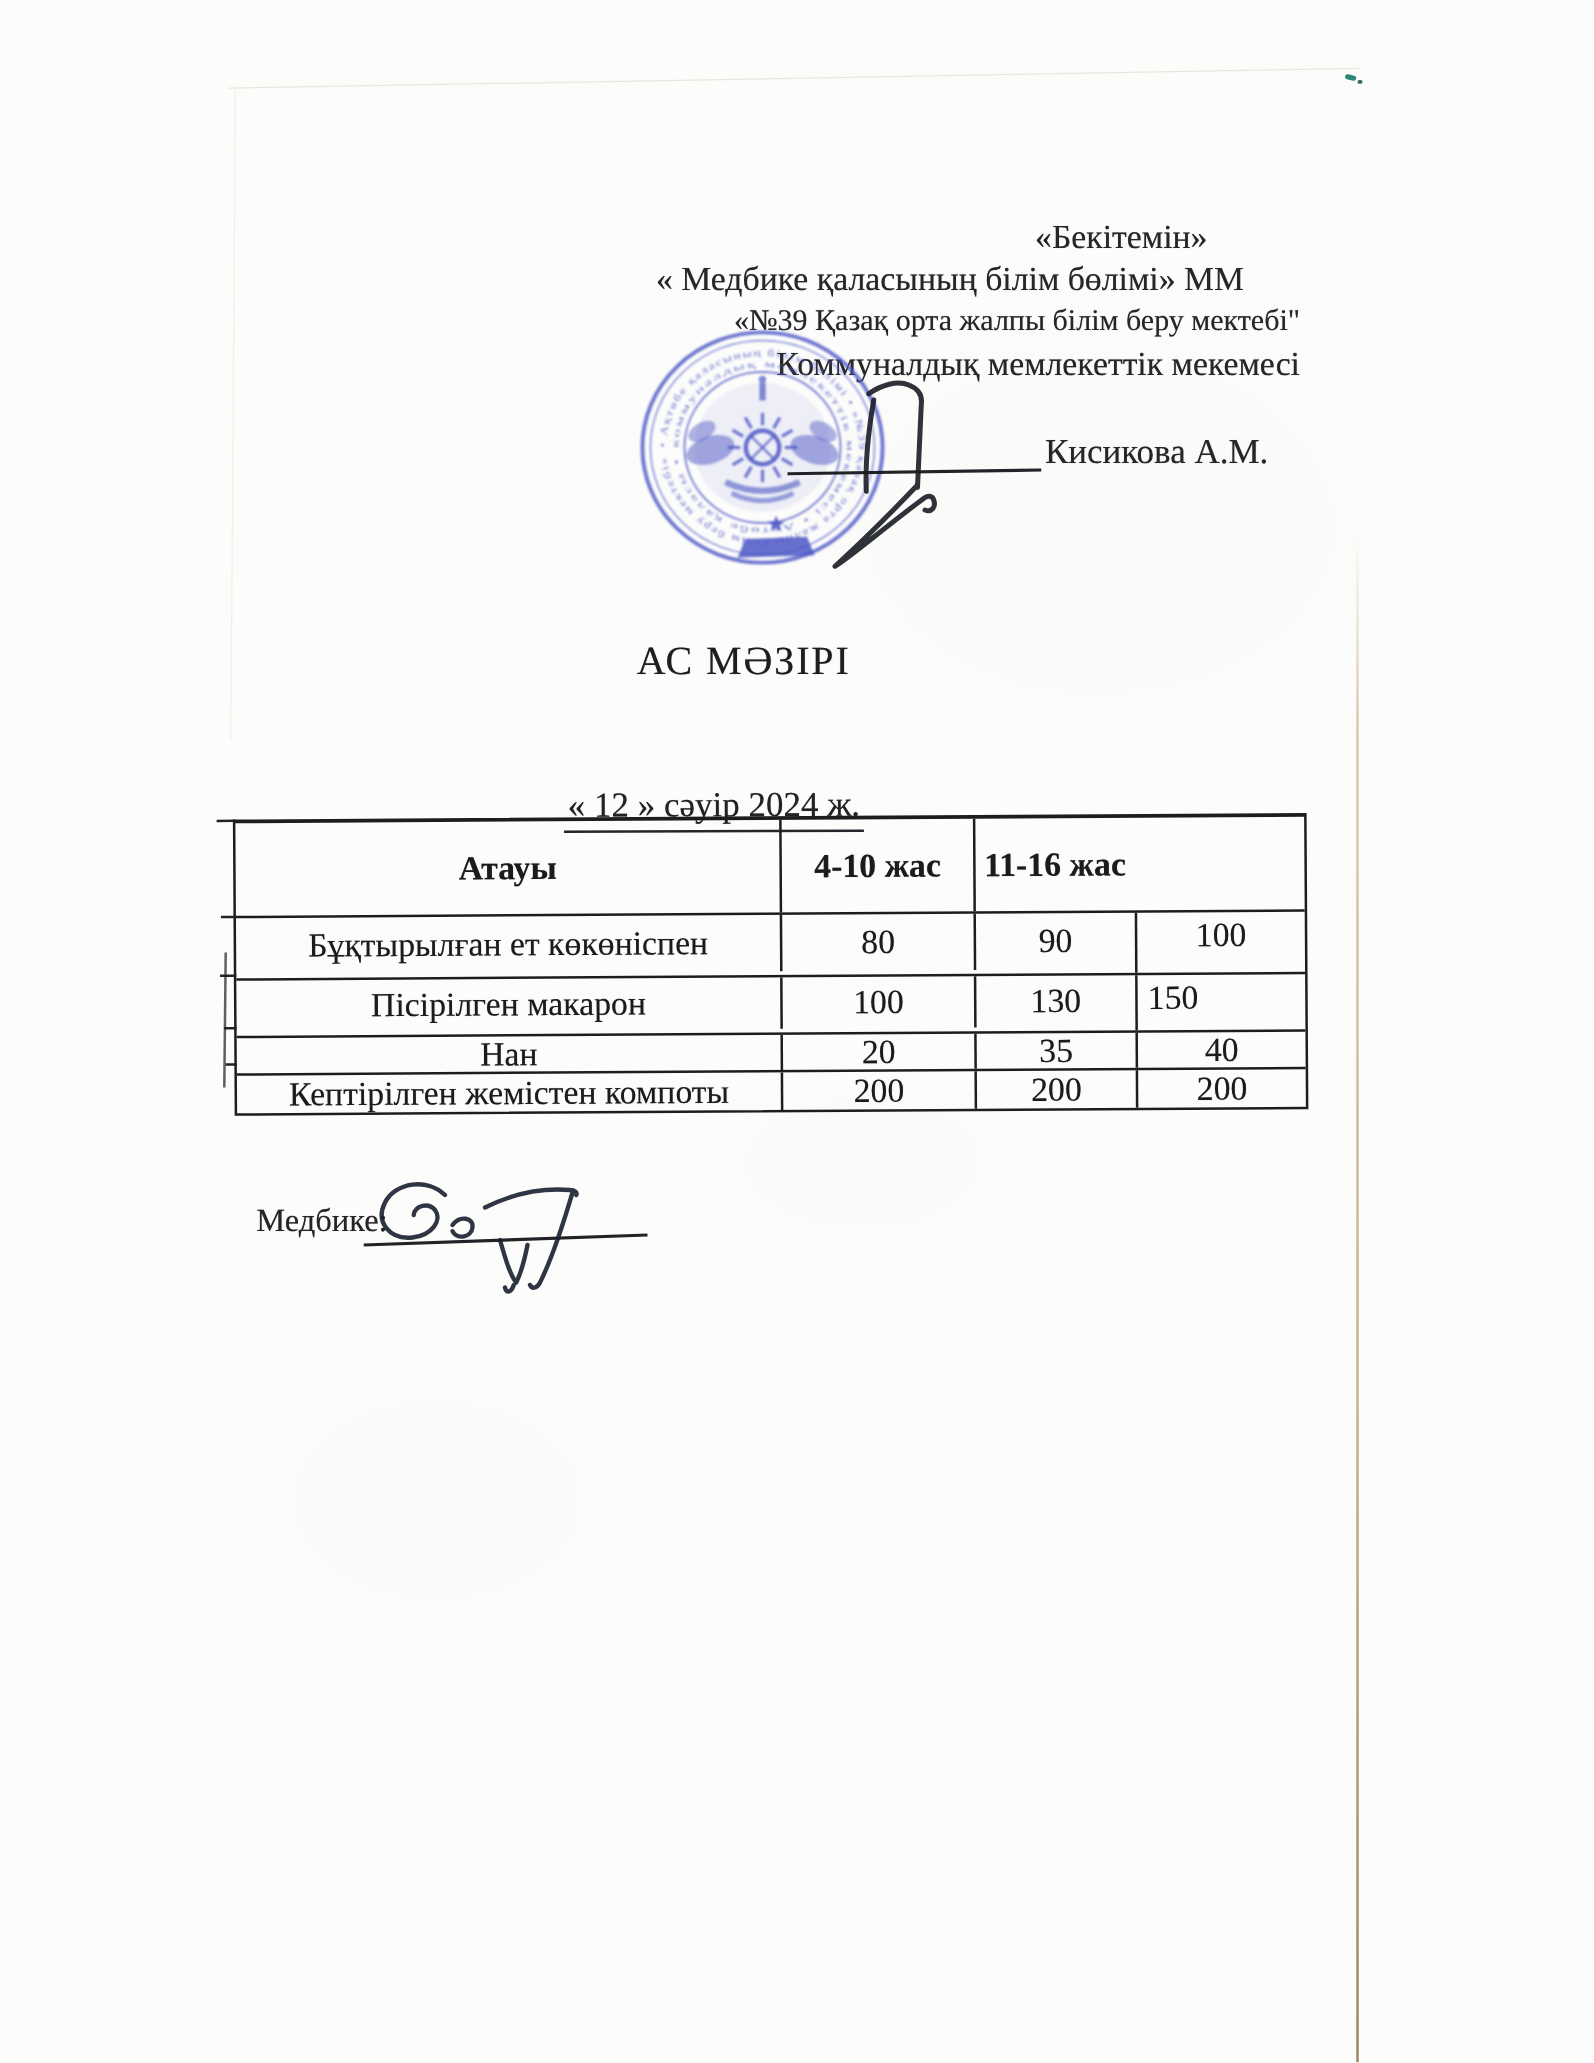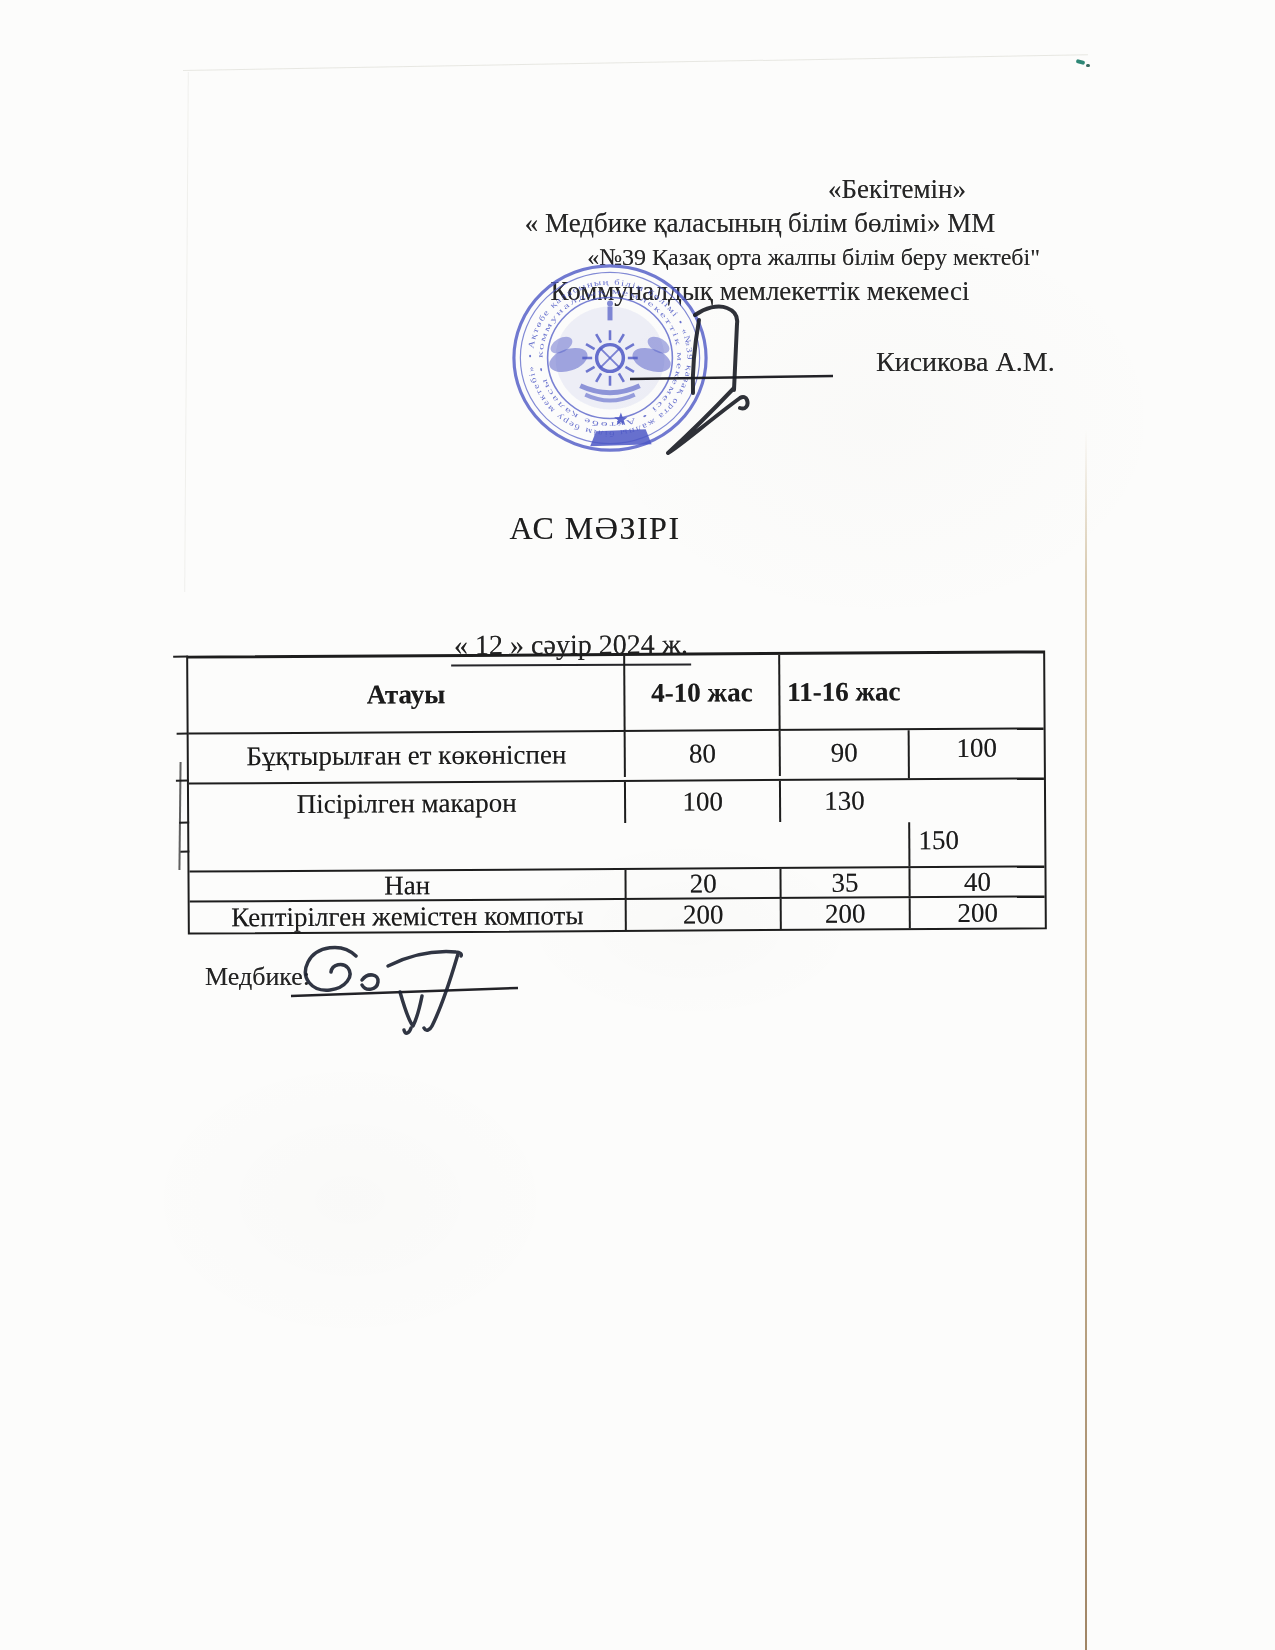--- a/index.html
+++ b/index.html
@@ -44,24 +44,24 @@
   }
 
   
   .approval{
     position:absolute;left:480px;top:172px;width:560px;
     font-size:27px;line-height:34px;color:#262626;
   }
   .approval .l1{ text-align:right;padding-right:74px; }
   .approval .l2{ text-align:center; }
   .approval .l3{ text-align:right;font-size:24px; }
-  .approval .l4{ text-align:center; }
+  .approval .l4{ text-align:right; }
 
   .signer-name{
-    position:absolute;left:836px;top:346px;font-size:28px;color:#262626;margin-left:40px;
+    position:absolute;left:836px;top:346px;font-size:28px;color:#262626;
   }
 
   
   .stamp{ position:absolute;left:506px;top:258px;width:208px;height:200px; }
 
   
   .sig-director{ position:absolute;left:620px;top:298px;width:230px;height:170px; }
   .sig-nurse{ position:absolute;left:280px;top:928px;width:260px;height:115px; }
 
   
@@ -88,21 +88,21 @@
   .t-row + .t-row{ border-top:2px solid #1d1d1d; }
   .t-cell{
     display:flex;align-items:center;justify-content:center;
     overflow:hidden;white-space:nowrap;
   }
   .t-cell + .t-cell{ border-left:2px solid #1d1d1d; }
   .t-head{ height:74px;font-weight:bold; }
   .t-r1{ height:45px; } .t-r2{ height:41px; }
   .t-r3{ height:28px; } .t-r4{ height:30px; }
   .cell-high{ align-items:flex-start;padding-top:3px; }
-  .cell-left{ justify-content:flex-start;padding-left:8px;margin-top:42px; }
+  .cell-left{ justify-content:flex-start;padding-left:8px; }
   
   .tick{ position:absolute;background:#222;height:2px; }
   .tick1{ left:-15px;top:-3px;width:15px; }
   .tick2{ left:-12px;top:74px;width:12px; }
   .tick3{ left:-13px;top:121px;width:13px; }
   .tick4{ left:-10px;top:163px;width:10px; }
   .tick5{ left:-9px;top:192px;width:9px; }
   .stray-vline{
     position:absolute;left:179px;top:762px;width:2px;height:108px;
     background:rgba(30,30,30,.7);transform:rotate(0.6deg);

